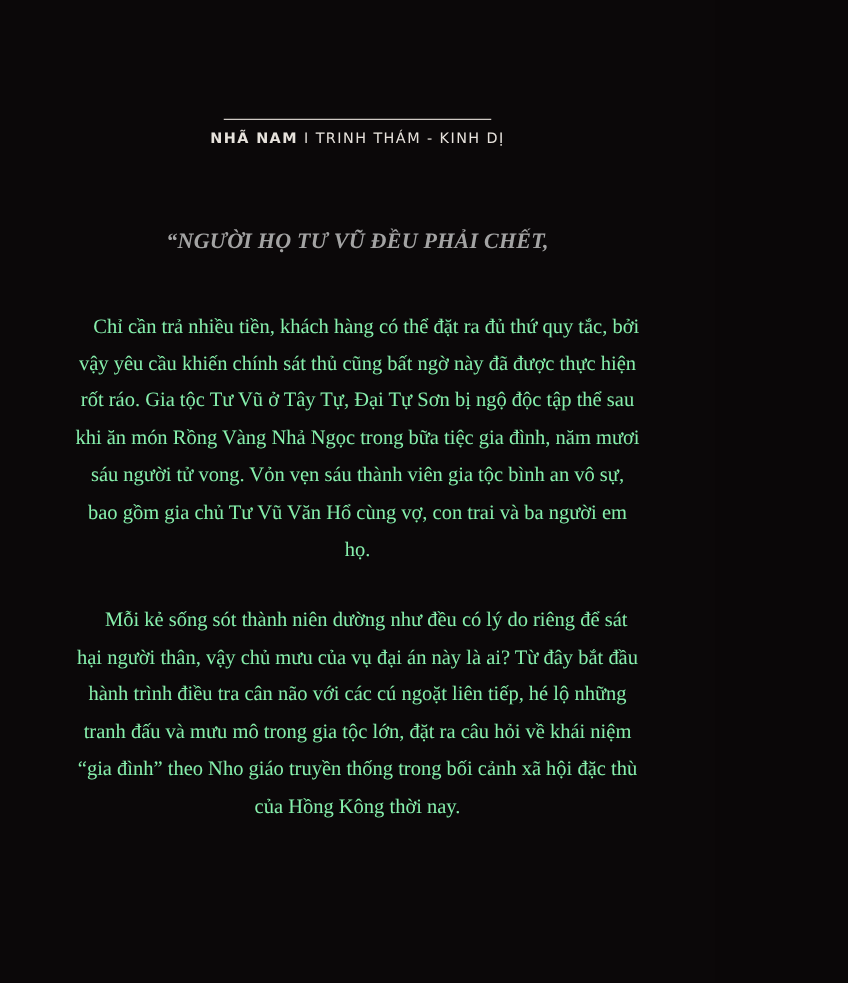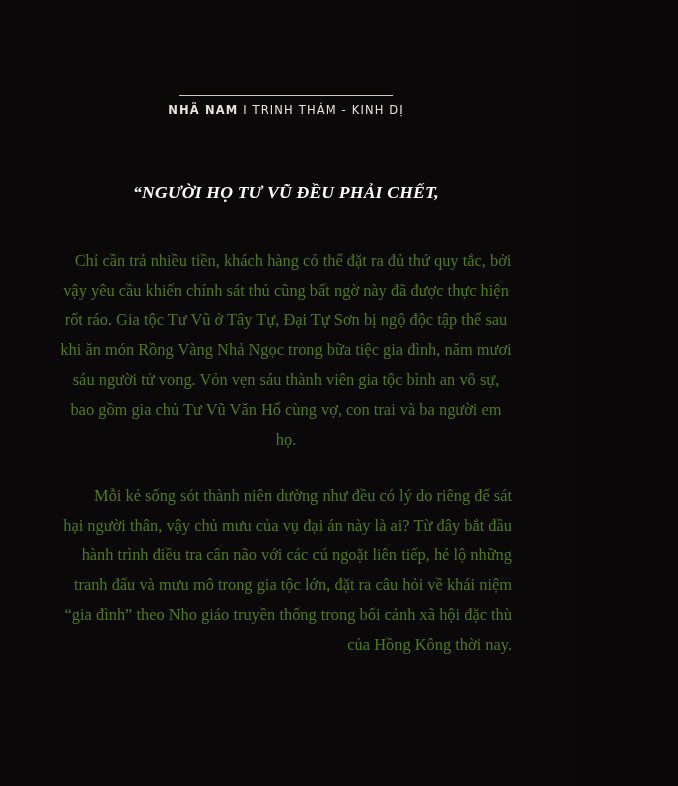--- a/index.html
+++ b/index.html
@@ -55,48 +55,47 @@
   }
   .imprint-genre {
     font-weight: 400;
   }
 
   
   .quote {
     margin-top: 62px;
     width: 470px;
     text-align: center;
-    color: #ffffff;
+    color: #a3a3a3;
     font-family: "Liberation Serif", serif;
     font-style: italic;
     font-weight: 700;
     font-size: 17.6px;
     line-height: 1.52;
     letter-spacing: .2px;
   }
   .quote .ln {
     display: block;
     white-space: nowrap;
   }
 
   
   .body-copy {
     width: 452px;
     margin-top: 40px;
     text-align: center;
     font-size: 16.4px;
     line-height: 1.82;
-    color: #4d7c0f;
+    color: #86efac;
   }
   .body-copy p {
     margin: 0;
   }
   .body-copy p + p {
     margin-top: 26px;
-    text-align: right;
   }
   .body-copy p span.indent {
     display: inline-block;
     width: 14px;
   }
 </style>
 </head>
 <body>
 
 <div class="page">

